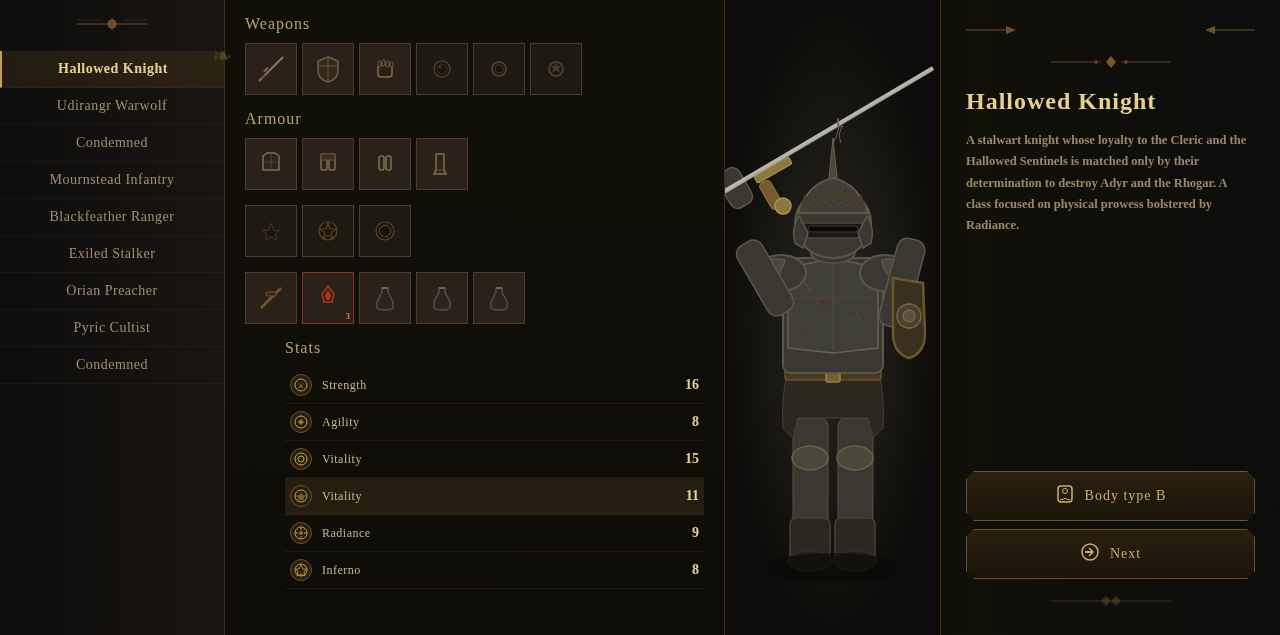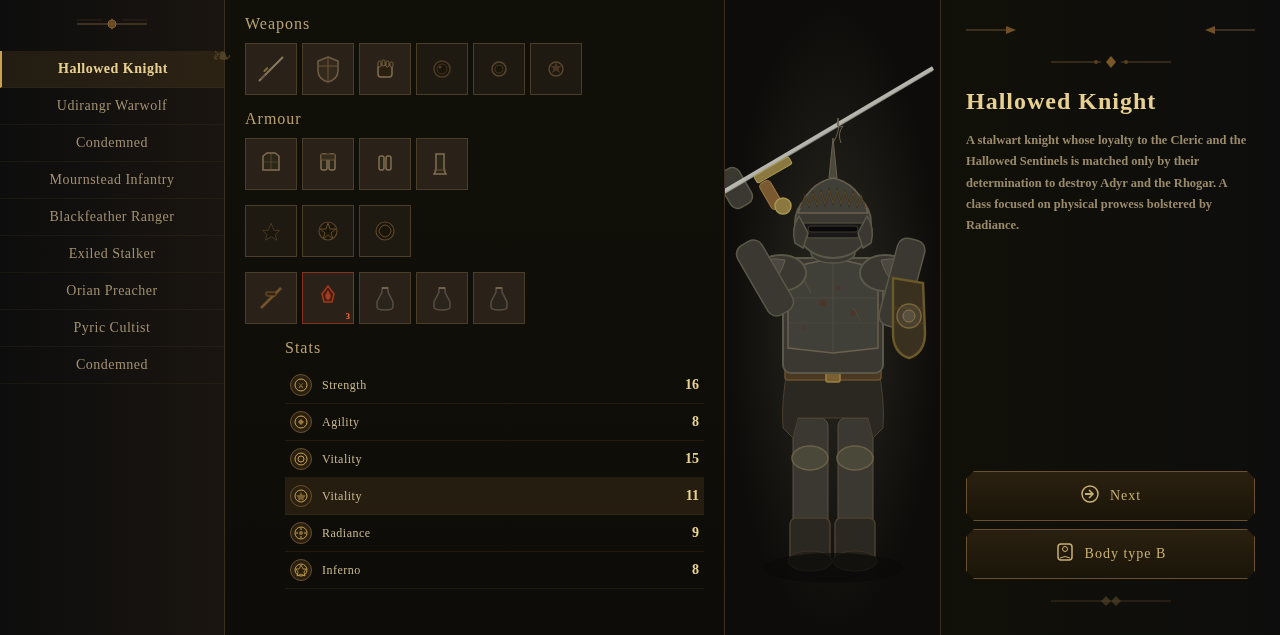--- a/index.html
+++ b/index.html
@@ -657,37 +657,37 @@
   </div>
 
   <h2 class="class-title">Hallowed Knight</h2>
   <p class="class-description">A stalwart knight whose loyalty to the Cleric and the Hallowed Sentinels is matched only by their determination to destroy Adyr and the Rhogar. A class focused on physical prowess bolstered by Radiance.</p>
 
   <div class="right-buttons">
 
     <button class="game-button">
       <span>
         <svg width="20" height="20" viewBox="0 0 20 20" fill="none">
+          <rect x="3" y="2" width="14" height="16" rx="3" stroke="#c8b070" stroke-width="1.5"></rect>
+          <circle cx="10" cy="7" r="2.5" stroke="#c8b070" stroke-width="1"></circle>
+          <path d="M5 16 Q10 13 15 16" stroke="#c8b070" stroke-width="1" fill="none"></path>
+        </svg>
+      </span>
+      <span>Body type B</span>
+    </button>
+
+    <button class="game-button">
+      <span>
+        <svg width="20" height="20" viewBox="0 0 20 20" fill="none">
           <circle cx="10" cy="10" r="8" stroke="#c8b070" stroke-width="1.5"></circle>
           <line x1="5" y1="10" x2="13" y2="10" stroke="#c8b070" stroke-width="2"></line>
           <path d="M9 6 L13 10 L9 14" stroke="#c8b070" stroke-width="1.5" fill="none"></path>
         </svg>
       </span>
       <span>Next</span>
-    </button>
-
-    <button class="game-button">
-      <span>
-        <svg width="20" height="20" viewBox="0 0 20 20" fill="none">
-          <rect x="3" y="2" width="14" height="16" rx="3" stroke="#c8b070" stroke-width="1.5"></rect>
-          <circle cx="10" cy="7" r="2.5" stroke="#c8b070" stroke-width="1"></circle>
-          <path d="M5 16 Q10 13 15 16" stroke="#c8b070" stroke-width="1" fill="none"></path>
-        </svg>
-      </span>
-      <span>Body type B</span>
     </button>
   </div>
 
   <div style="text-align:center; margin-top:12px;">
     <svg width="120" height="20" viewBox="0 0 120 20">
       <line x1="0" y1="10" x2="120" y2="10" stroke="#4a3820" stroke-width="0.8"></line>
       <polygon points="55,5 60,10 65,5 70,10 65,15 60,10 55,15 50,10" fill="#5a4828" opacity="0.6"></polygon>
     </svg>
   </div>
 </div>

